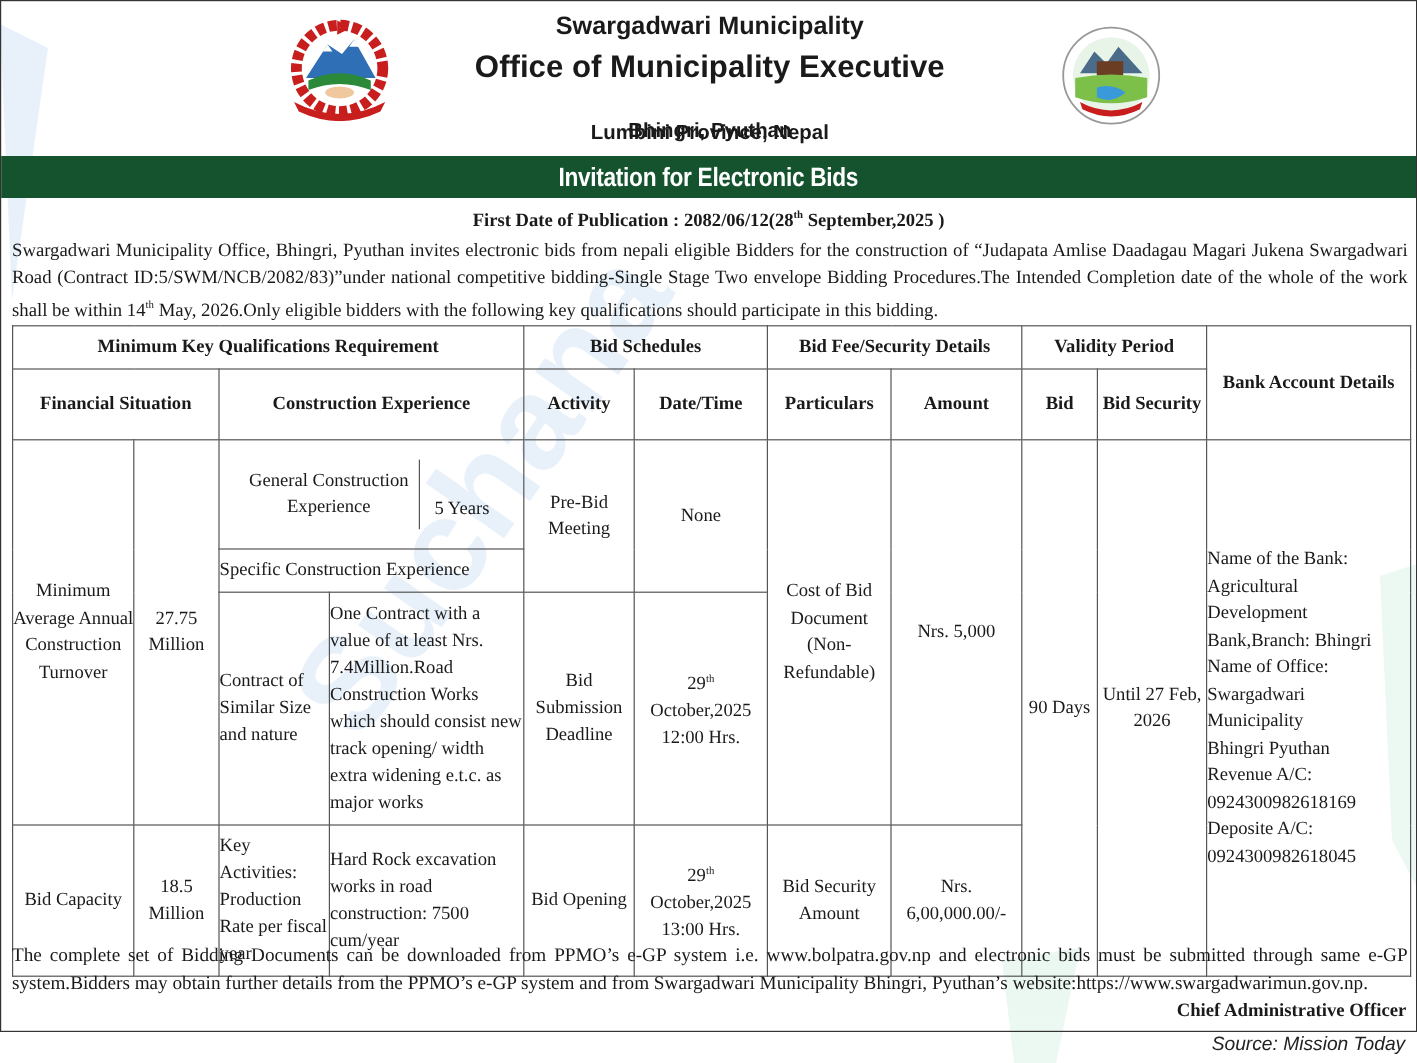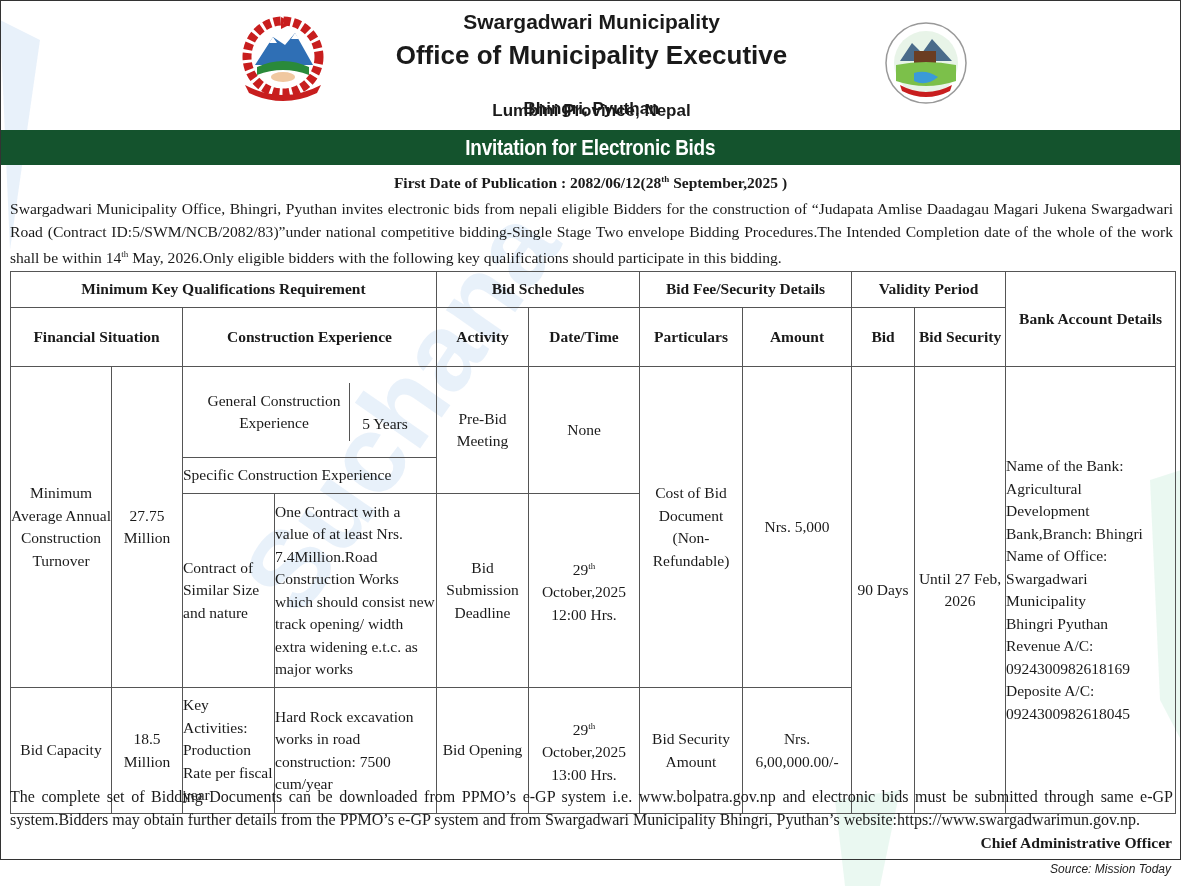--- a/index.html
+++ b/index.html
@@ -20,21 +20,21 @@
   .pubdate sup { font-size: 9px; }
   .intro { position: absolute; left: 10px; top: 198px; width: 1163px; font-size: 15.6px; line-height: 22.5px; text-align: justify; }
   .intro sup { font-size: 9px; }
   table.bids { position: absolute; left: 10px; top: 271px; width: 1165px; border-collapse: collapse; font-size: 15.5px; table-layout: fixed; }
   table.bids td, table.bids th { border: 1.2px solid #555; text-align: center; vertical-align: middle; padding: 0 0; line-height: 22.5px; font-weight: normal; }
   table.bids th { font-weight: bold; }
   .tl { text-align: left !important; margin-left: 13px; }
   sup.th { font-size: 9px; }
   .footer-text { position: absolute; left: 10px; top: 786px; width: 1163px; font-size: 16px; line-height: 22.5px; text-align: justify; }
   .signature { position: absolute; right: 9px; top: 834px; font-weight: bold; font-size: 15.6px; }
-  .source { position: absolute; right: 10px; top: 862px; font-family: "Liberation Sans", sans-serif; font-style: italic; font-size: 12px; color: #222; }
+  .source { position: absolute; right: 10px; top: 862px; font-family: "Liberation Sans", sans-serif; font-style: italic; font-size: 16px; color: #222; }
 </style>
 </head>
 <body>
 
 <svg class="watermark" width="1181" height="886" style="left:0;top:0;opacity:0.10">
   <polygon points="0,20 40,40 10,250" fill="#2e7bd0"></polygon>
   <polygon points="1150,480 1181,470 1181,740 1160,700" fill="#3fbf7f"></polygon>
   <polygon points="835,800 900,790 880,886 845,886" fill="#3fbf7f"></polygon>
   <text x="300" y="620" transform="rotate(-55 300 620)" font-family="Liberation Sans, sans-serif" font-weight="bold" font-size="110" fill="#2e7bd0">Suchana</text>
 </svg>

